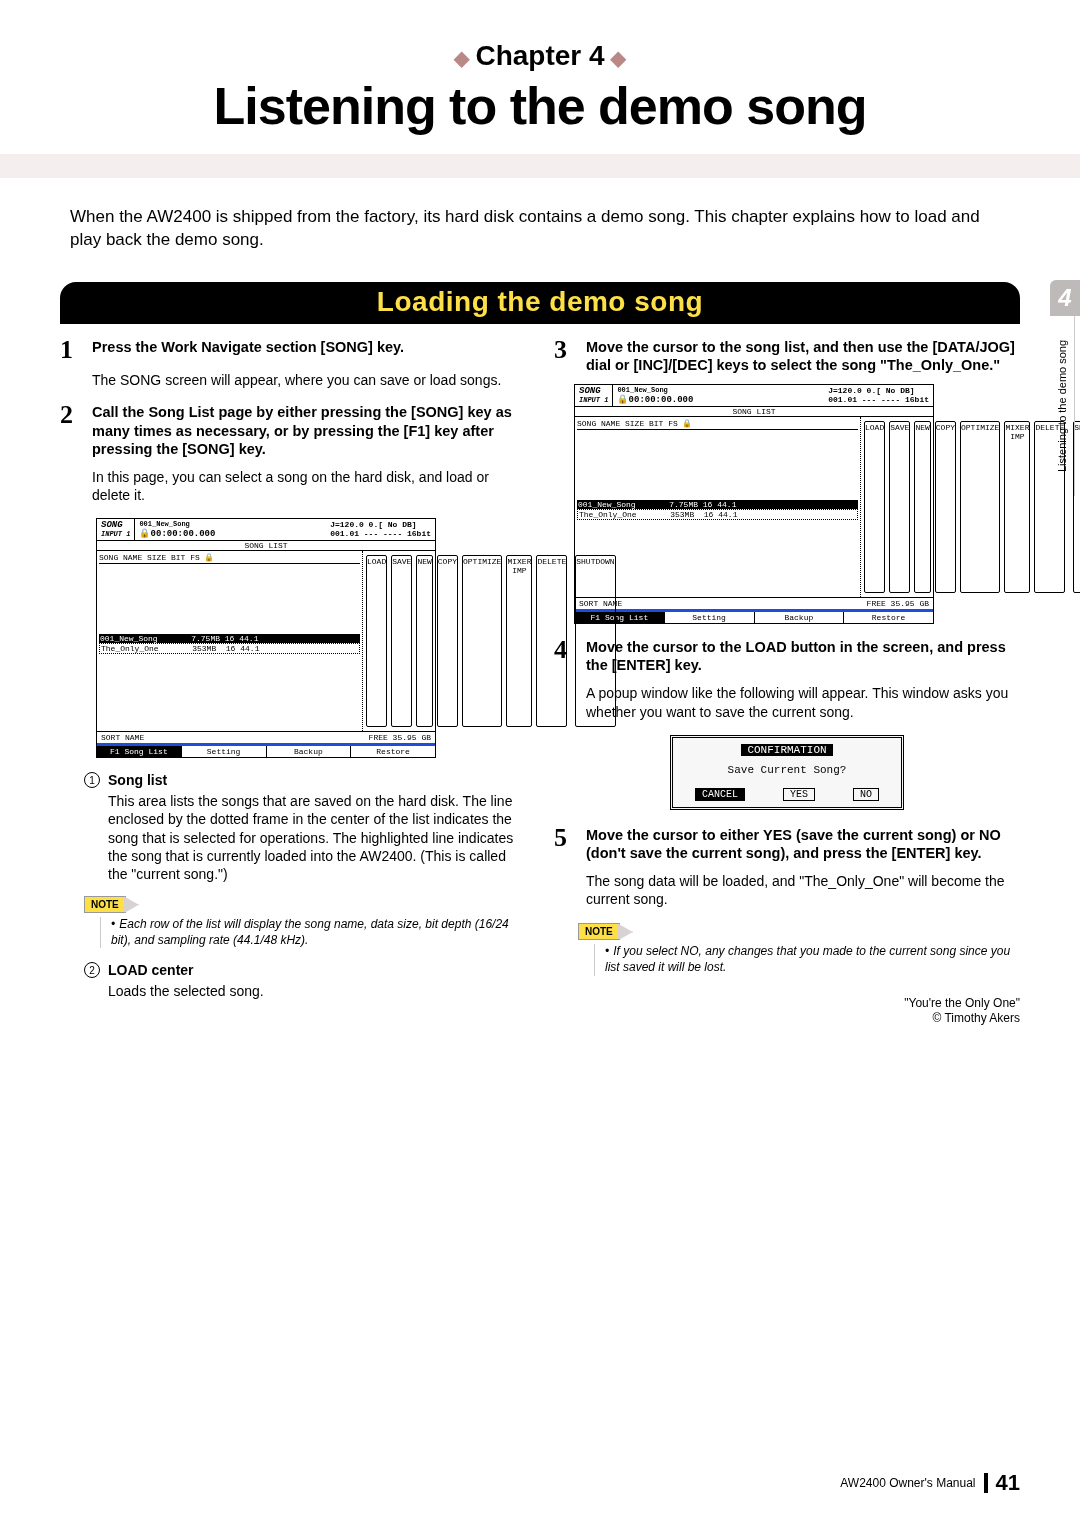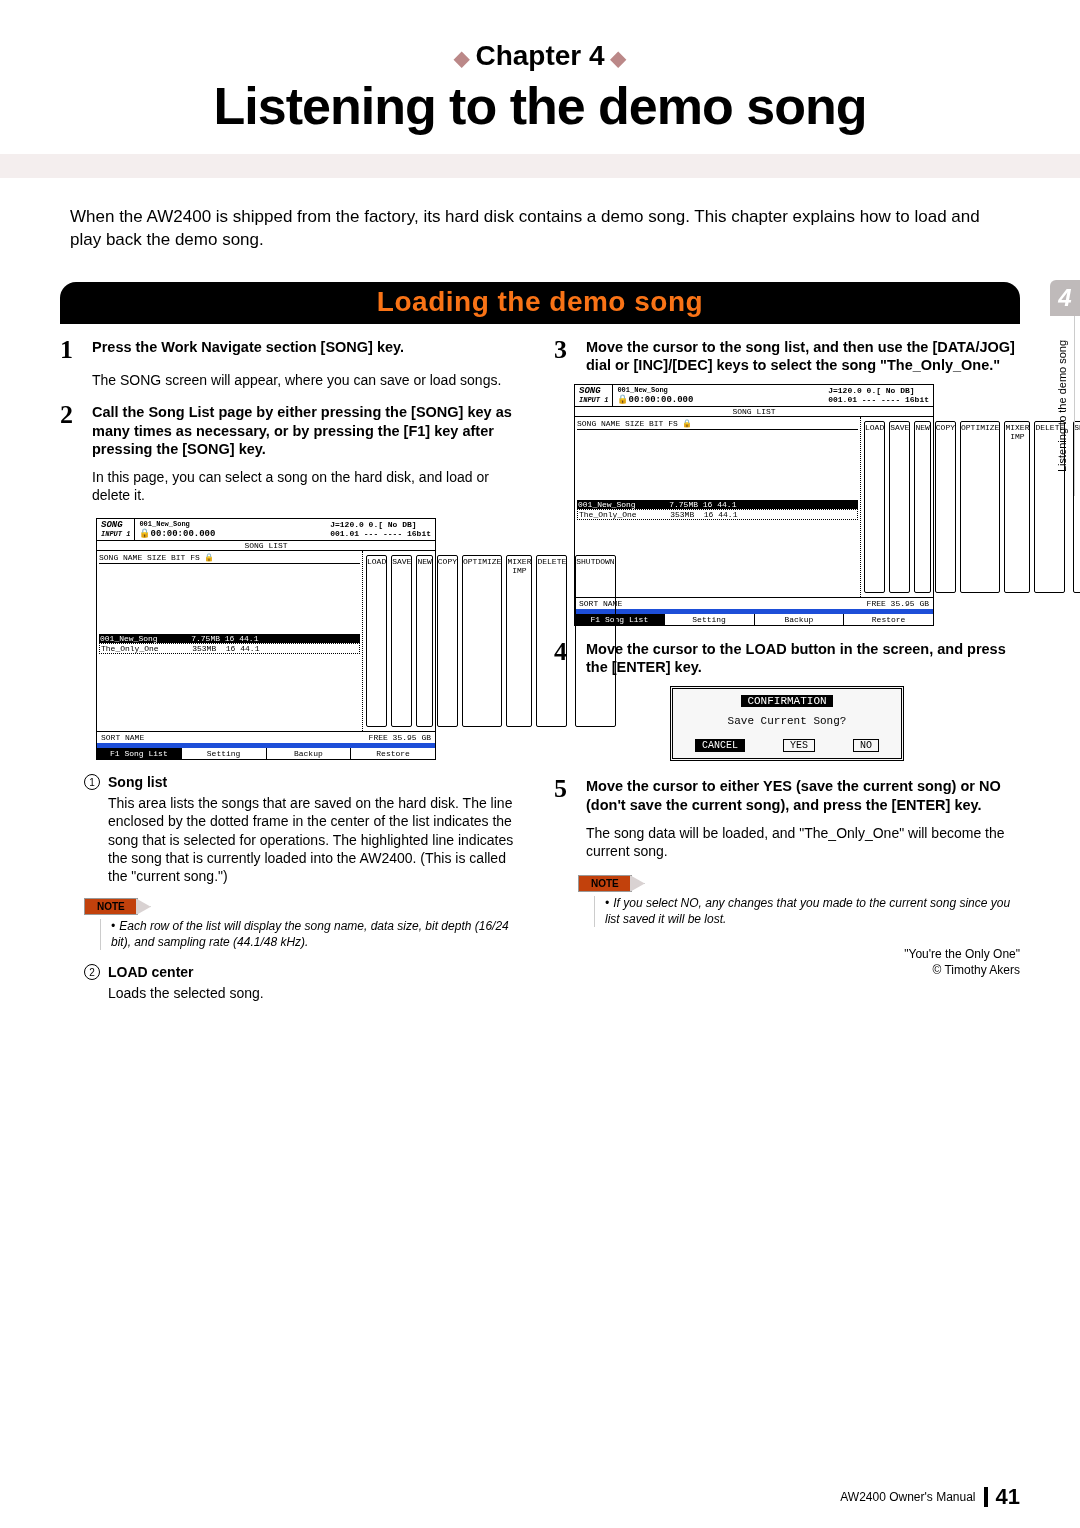--- a/index.html
+++ b/index.html
@@ -36,21 +36,21 @@
     background: #f4eeee;
     margin: 0 -60px 28px -60px;
   }
   .intro {
     font-size: 17px;
     line-height: 1.35;
     margin: 0 10px 30px 10px;
   }
   .section-band {
     background: #000;
-    color: #f97316;
+    color: #fde047;
     text-align: center;
     font-weight: 900;
     font-size: 28px;
     border-radius: 16px 16px 0 0;
     padding: 4px 0 6px 0;
     margin-bottom: 14px;
     letter-spacing: 0.5px;
   }
   .section-intro {
     font-size: 17px;
@@ -83,24 +83,24 @@
     width: 16px; height: 16px;
     display: inline-flex;
     justify-content: center; align-items: center;
     font-size: 10px;
     flex-shrink:0;
   }
   .callout-label { font-weight: bold; font-size: 14px; }
   .callout-text { font-size: 14px; line-height: 1.3; margin-left: 48px; margin-bottom: 12px; }
   .note-tab {
     display: inline-block;
-    background: #c2410c;
+    background: #fde047;
     font-size: 10px;
     font-weight: bold;
-    padding: 2px 12px;
+    padding: 2px 6px;
     border: 1px solid #999;
     margin-bottom: 4px;
     margin-left: 24px;
     position: relative;
   }
   .note-tab::after {
     content: "";
     position: absolute; right: -14px; top: -1px; bottom: -1px;
     width: 14px;
     background: #d9d2d2;
@@ -141,21 +141,21 @@
   .lcd-header .lh-right { padding:1px 4px; font-size:8px; }
   .lcd-body { display:flex; height: 180px; }
   .lcd-list { flex:1; border-right:1px dotted #000; padding:2px; position:relative;}
   .lcd-list-head { font-size:8px; border-bottom:1px solid #000; padding-bottom:1px;}
   .lcd-row { font-size:8px; padding:0 1px; white-space:pre; }
   .lcd-row.sel { background:#000; color:#fff; }
   .lcd-row.dot { border:1px dotted #000; }
   .lcd-btns { width: 72px; display:flex; flex-direction:row; gap:4px; padding:4px 3px; }
   .lcd-btn { border:1px solid #000; text-align:center; font-size:8px; padding:1px 0; border-radius:2px; }
   .lcd-foot {
-    border-top:5px solid #1d4ed8;
+    border-top:3px solid #1d4ed8;
     display:flex; font-size:8px;
   }
   .lcd-foot .ft { flex:1; text-align:center; padding:1px 0; border-right:1px solid #000;}
   .lcd-foot .ft.active { background:#000; color:#fff;}
   .lcd-sortfree { border-top:1px solid #000; font-size:8px; padding:1px 4px; display:flex; justify-content:space-between;}
 
   
   .popup {
     border: 3px double #000;
     width: 234px;
@@ -201,21 +201,21 @@
     transform: rotate(180deg);
     font-size: 11px;
     padding: 10px 6px;
     text-align: center;
     height: 180px;
     border-left: 1px solid #ccc;
   }
 
   .footer {
     position: absolute;
-    bottom: 18px;
+    bottom: 32px;
     right: 60px;
     font-size: 12px;
     display: flex;
     align-items: center;
     gap: 8px;
   }
   .footer .pn {
     font-size: 22px;
     font-weight: bold;
   }
@@ -371,20 +371,21 @@
           <div class="ft">Setting</div>
           <div class="ft">Backup</div>
           <div class="ft" style="border-right:none">Restore</div>
         </div>
       </div>
 
       <div class="step">
         <div class="step-num">4</div>
         <div class="step-title">Move the cursor to the LOAD button in the screen, and press the [ENTER] key.</div>
       </div>
+      <p class="step-body">A popup window like the following will appear. This window asks you whether you want to save the current song.</p>
 
       <div class="popup">
         <div class="ptitle">CONFIRMATION</div>
         <div class="pmsg">Save Current Song?</div>
         <div class="pbtns">
           <span class="pbtn sel">CANCEL</span>
           <span class="pbtn">YES</span>
           <span class="pbtn">NO</span>
         </div>
       </div>

